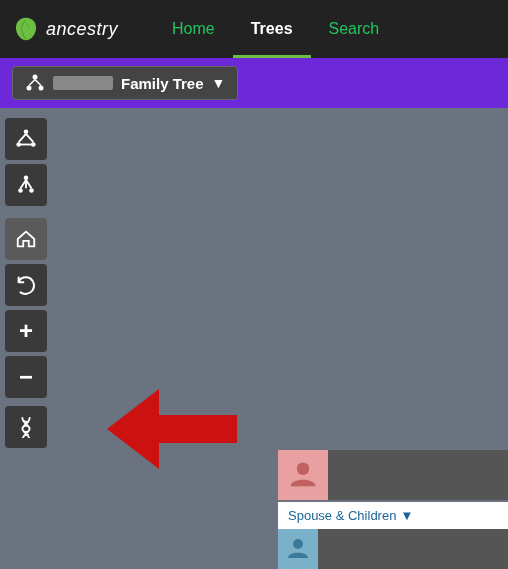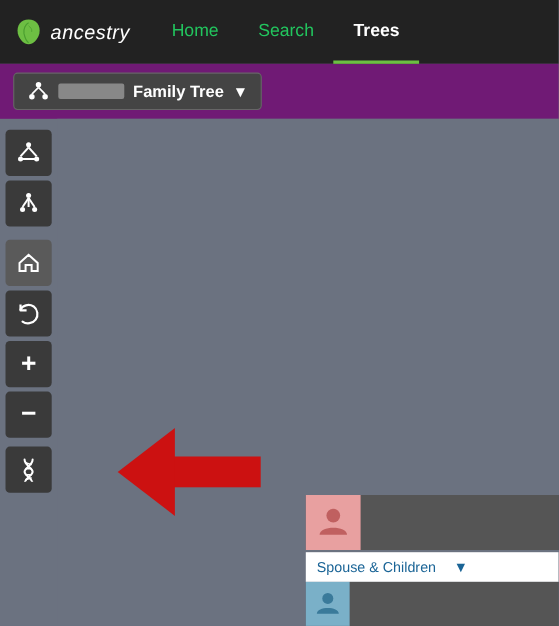--- a/index.html
+++ b/index.html
@@ -12,21 +12,21 @@
       background: #6b7280;
     }
 
     
     .navbar {
       display: flex;
       align-items: center;
       background: #222;
       height: 58px;
       padding: 0 12px;
-      gap: 0;
+      gap: 16px;
     }
 
     .navbar-logo {
       display: flex;
       align-items: center;
       gap: 6px;
       margin-right: 20px;
     }
 
     .logo-leaf {
@@ -71,21 +71,21 @@
       position: absolute;
       bottom: 0;
       left: 0;
       right: 0;
       height: 3px;
       background: #6dbf43;
     }
 
     
     .tree-header {
-      background: #701a75;
+      background: #6d28d9;
       height: 50px;
       display: flex;
       align-items: center;
       padding: 0 12px;
     }
 
     .tree-selector {
       display: flex;
       align-items: center;
       background: #444;
@@ -208,21 +208,21 @@
       background: #555;
     }
 
     .spouse-children-bar {
       background: #fff;
       padding: 6px 10px;
       font-size: 13px;
       color: #1a6496;
       cursor: pointer;
       display: flex;
-      gap: 16px;
+      gap: 4px;
     }
 
     .person-row-2 {
       display: flex;
       align-items: center;
       background: rgba(0,0,0,0.3);
     }
 
     .person-avatar-2 {
       width: 40px;
@@ -286,22 +286,22 @@
     <svg class="logo-leaf" viewBox="0 0 40 40">
       <path d="M20 4 C10 4 4 12 6 22 C8 30 14 36 20 36 C26 36 32 30 34 22 C36 12 30 4 20 4Z" fill="#6dbf43"></path>
       <path d="M20 8 C16 10 13 16 14 22 C15 27 17 32 20 34" fill="none" stroke="#4a9e2f" stroke-width="1.5"></path>
       <path d="M20 12 C22 14 25 16 24 20" fill="none" stroke="#4a9e2f" stroke-width="1"></path>
     </svg>
     <span class="logo-text">ancestry</span>
   </div>
 
   <div class="nav-links">
     <a class="nav-link">Home</a>
+    <a class="nav-link active">Trees</a>
     <a class="nav-link">Search</a>
-    <a class="nav-link active">Trees</a>
   </div>
 </nav>
 
 <div class="tree-header">
   <div class="tree-selector">
 
     <svg width="20" height="20" viewBox="0 0 20 20" fill="white">
       <circle cx="10" cy="4" r="2.5"></circle>
       <circle cx="4" cy="15" r="2.5"></circle>
       <circle cx="16" cy="15" r="2.5"></circle>

